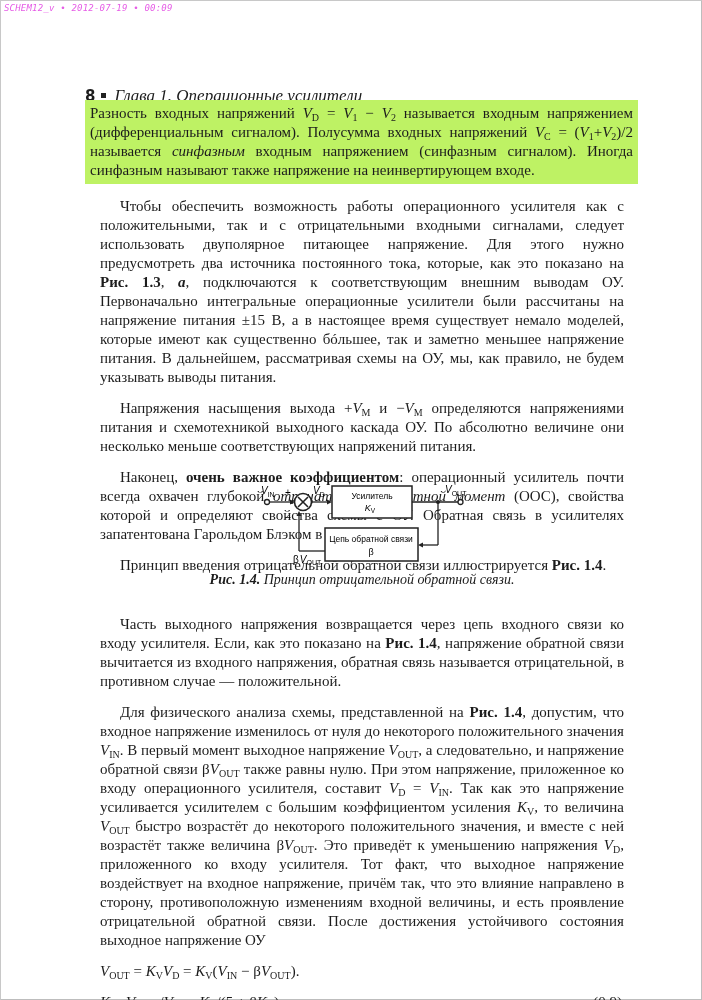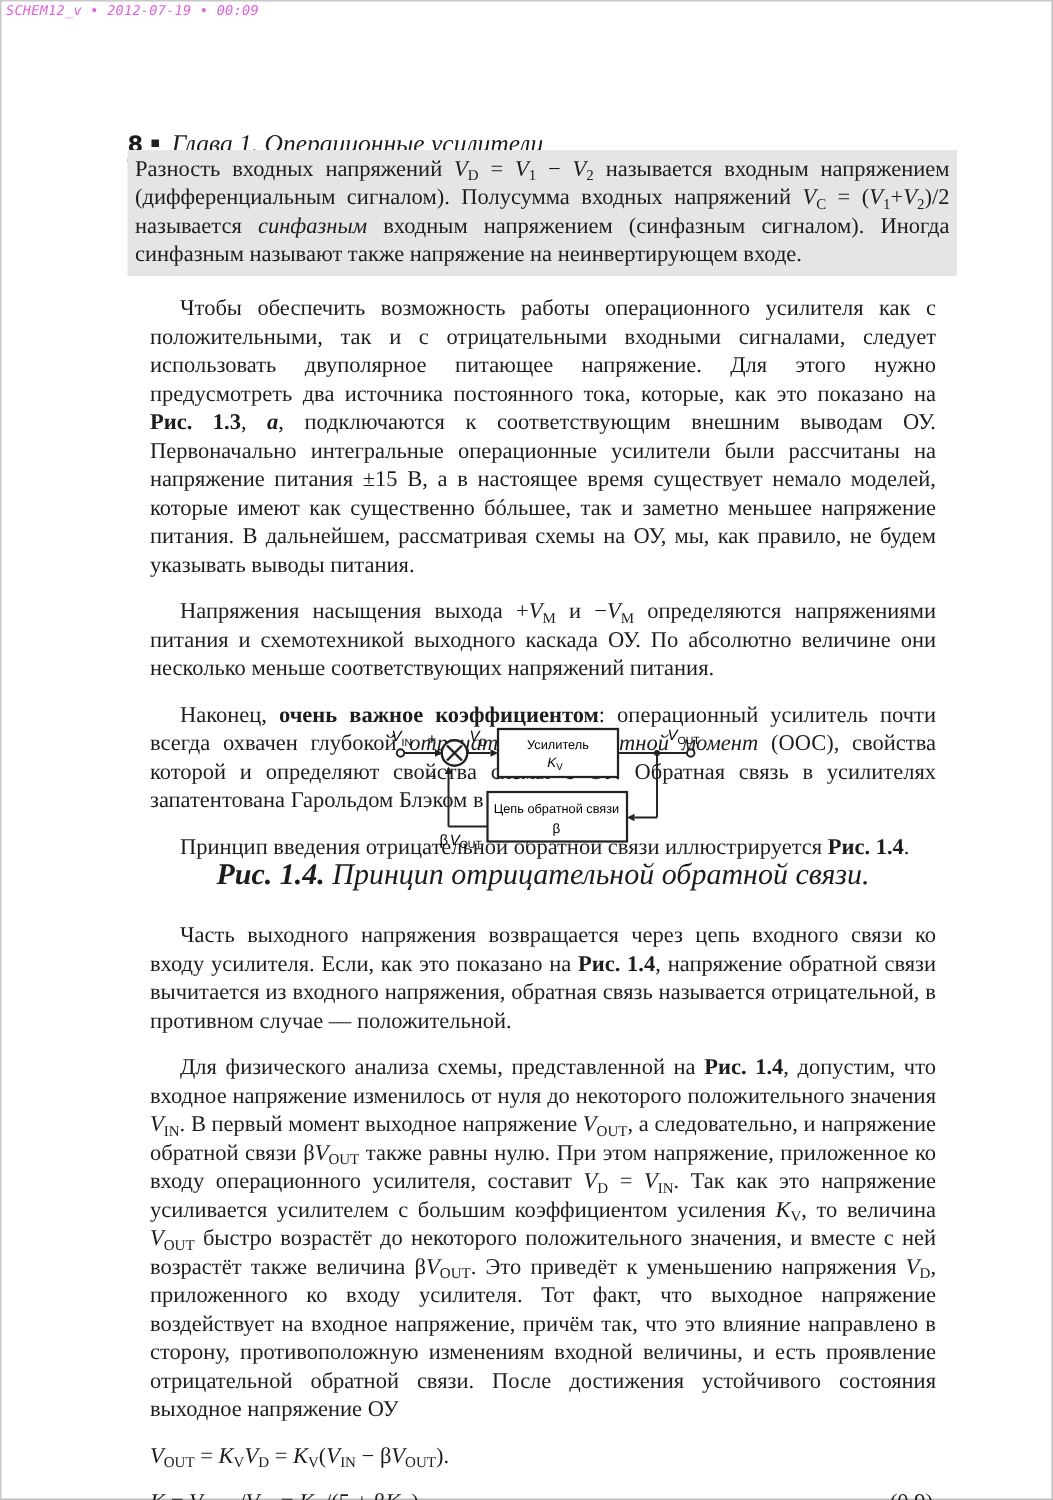--- a/index.html
+++ b/index.html
@@ -17,32 +17,32 @@
   }
   .header {
     position: absolute; left: 85px; top: 62px; width: 553px; height: 20px;
     border-bottom: 2px solid #555; font-size: 17px; margin-top: 24px;
   }
   .header .num { font-family: "DejaVu Sans", sans-serif; font-weight: bold; font-size: 15px; }
   .header .sq { display: inline-block; width: 5px; height: 5px; background: #222; margin: 0 8px 3px 6px; vertical-align: middle; }
   .header .title { font-style: italic; }
   .callout {
     position: absolute; left: 85px; top: 100px; width: 553px; padding: 4px 5px 4px 5px; box-sizing: border-box;
-    background: #e5e5e5; font-size: 15px; line-height: 19px; text-align: justify;
+    background: #bef264; font-size: 15px; line-height: 19px; text-align: justify;
   }
   .body {
     position: absolute; left: 88px; width: 548px; font-size: 15px; line-height: 19px; text-align: justify;
   }
   .body p { margin: 12px; text-indent: 20px; }
   i { font-style: italic; }
   b { font-weight: bold; }
   sub { font-size: 10px; vertical-align: -3px; line-height: 0; }
   .figure { position: absolute; left: 255px; top: 478px; width: 230px; height: 88px; }
   .caption {
-    position: absolute; left: 88px; width: 548px; top: 572px; text-align: center; font-style: italic; font-size: 20px;
+    position: absolute; left: 88px; width: 548px; top: 572px; text-align: center; font-style: italic; font-size: 14px;
   }
   .eq { text-align: left; text-indent: 0 !important; position: relative; }
   .eqnum { position: absolute; right: 2px; top: 0; font-style: normal; }
   svg text { font-family: "Liberation Sans", "DejaVu Sans", sans-serif; }
 </style>
 </head>
 <body>
 
 <div class="frame"></div>
 

